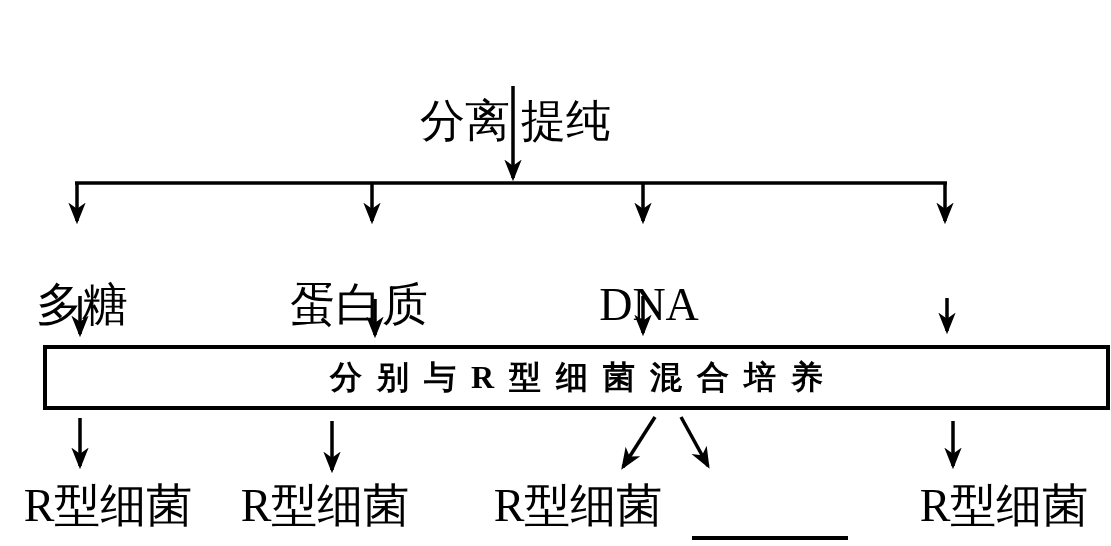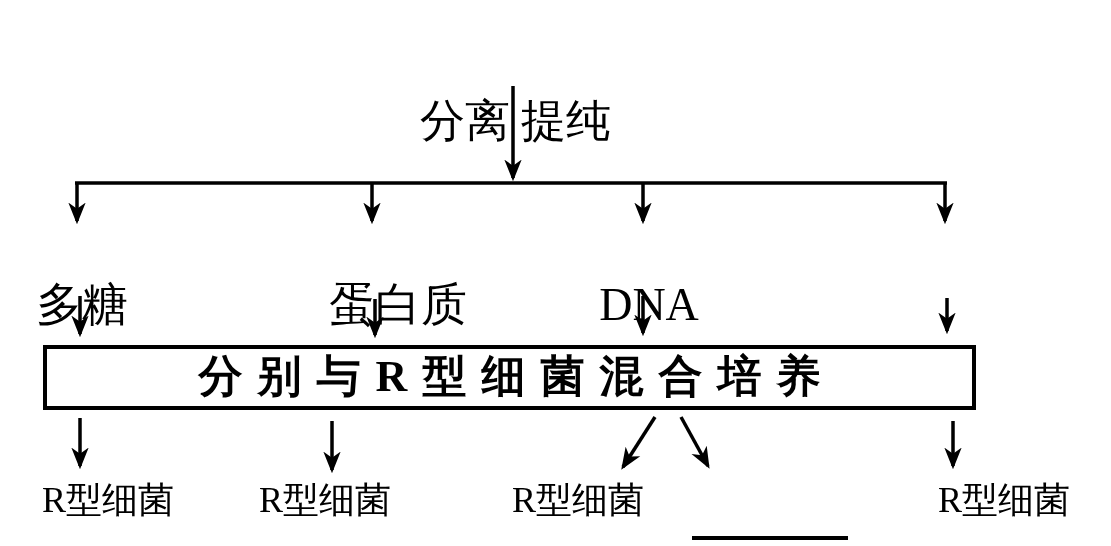--- a/index.html
+++ b/index.html
@@ -28,28 +28,27 @@
     align-items:center;
     justify-content:center;
     font-weight:bold;
     background:#ffffff;
   }
   .source-box{
     left:392px;top:15px;width:242px;height:70px;
     font-size:48px;
   }
   .mix-box{
-    left:43px;top:345px;width:933px;height:65px;
-    font-size:44px;
-    align-items:flex-end;
+    left:43px;top:345px;width:1067px;height:65px;
+    font-size:32px;
   }
   .mix-box .spaced{letter-spacing:15px;margin-left:15px;}
   .proc{font-size:45px;top:98px;}
   .extract{font-size:46px;top:241px;margin-top:40px;}
-  .result{font-size:36px;top:482px;}
+  .result{font-size:46px;top:482px;}
   .blank-line{
     position:absolute;
     left:692px;top:514px;
     width:156px;height:22px;
     border-bottom:4px solid #000;
   }
 </style>
 </head>
 <body>
 
@@ -81,21 +80,21 @@
     <line x1="655" y1="417" x2="623" y2="467" stroke="#000" stroke-width="3.5" marker-end="url(#ah)"></line>
     <line x1="681" y1="417" x2="708" y2="466" stroke="#000" stroke-width="3.5" marker-end="url(#ah)"></line>
     <line x1="953" y1="421" x2="953" y2="466" stroke="#000" stroke-width="3.5" marker-end="url(#ah)"></line>
   </svg>
 
 
   <div class="lbl proc" style="left:420px;">分离</div>
   <div class="lbl proc" style="left:521px;">提纯</div>
 
   <div class="lbl extract centered" style="left:82px;">多糖</div>
-  <div class="lbl extract centered" style="left:398px;">蛋白质</div>
+  <div class="lbl extract centered" style="left:359px;">蛋白质</div>
   <div class="lbl extract centered" style="left:649px;">DNA</div>
 
   <div class="box mix-box">
     <span class="spaced">分别与R型细菌混合培养</span>
   </div>
 
   <div class="lbl result centered" style="left:108px;">R型细菌</div>
   <div class="lbl result centered" style="left:325px;">R型细菌</div>
   <div class="lbl result centered" style="left:578px;">R型细菌</div>
   <div class="blank-line">

